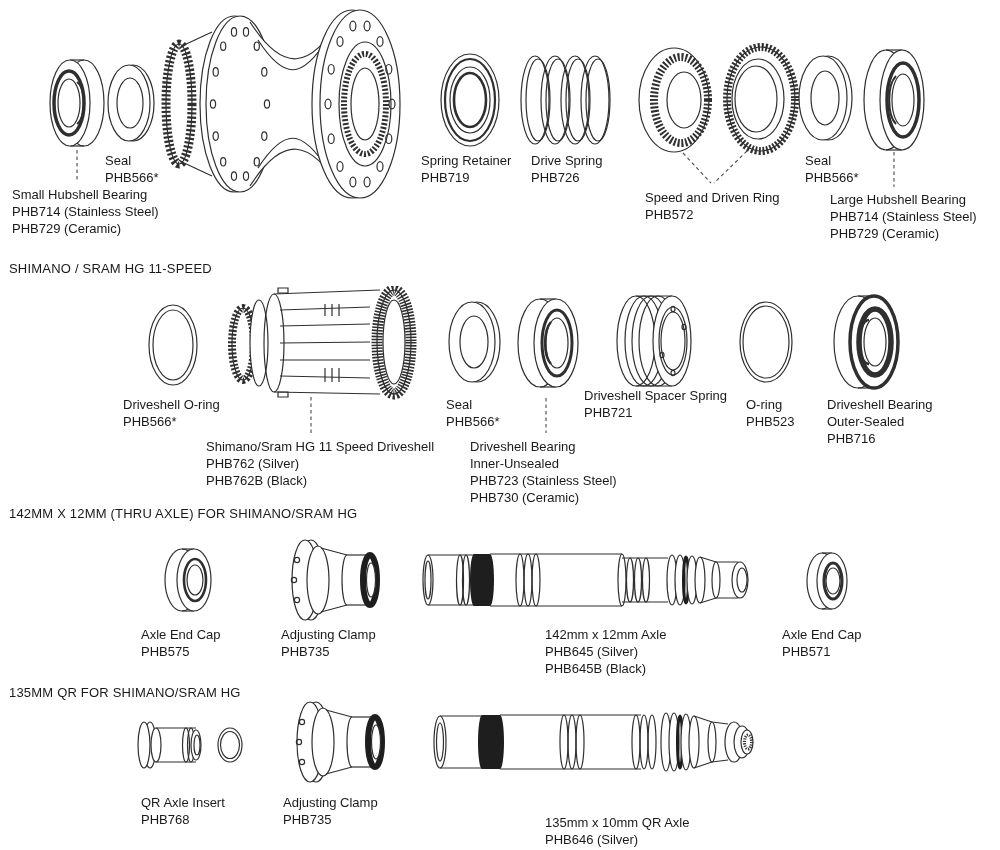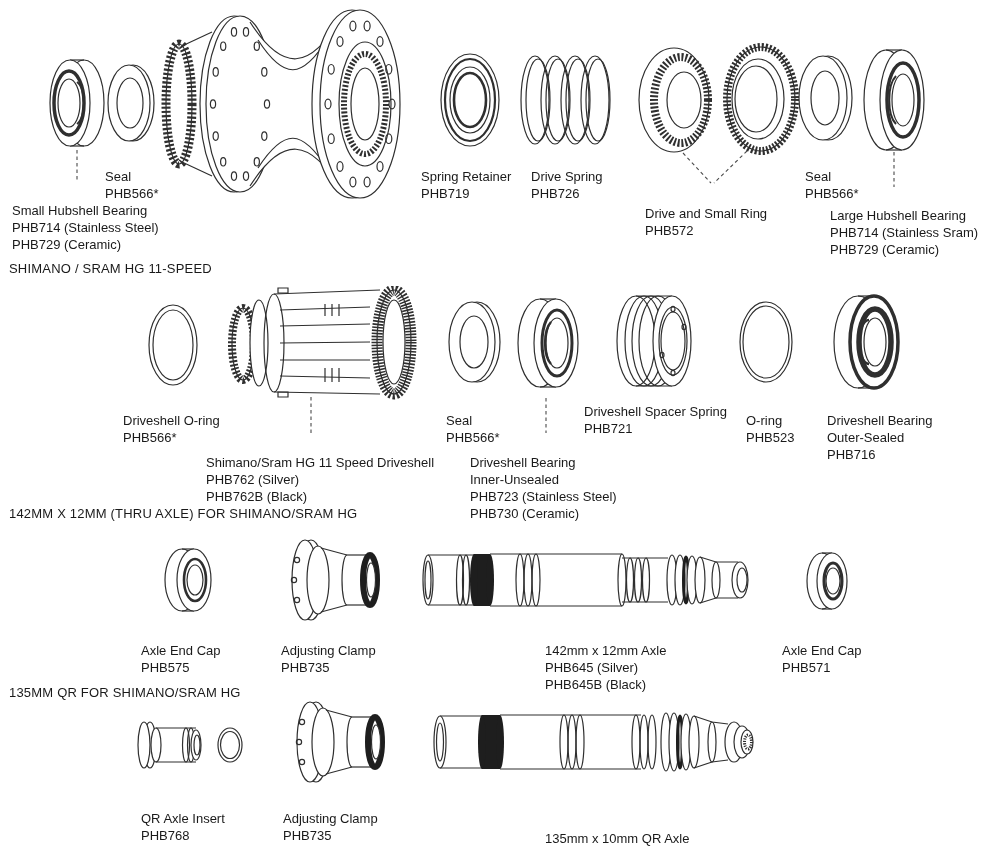--- a/index.html
+++ b/index.html
@@ -1,18 +1,18 @@
 <!DOCTYPE html>
 <html><head>
 <meta charset="utf-8">
 <style>
   html,body{margin:0;padding:0;background:#fff;}
   .page{position:relative;width:1000px;height:850px;background:#fff;overflow:hidden;
         font-family:"Liberation Sans", sans-serif;color:#1a1a1a;}
-  .part-label{position:absolute;font-size:13px;line-height:17px;white-space:pre-line;color:#1a1a1a;margin-top:16px;}
+  .part-label{position:absolute;font-size:13px;line-height:17px;white-space:pre-line;color:#1a1a1a;}
   .section-title{position:absolute;font-size:13px;color:#1a1a1a;letter-spacing:.2px;}
   .drawing{position:absolute;}
   svg *{vector-effect:non-scaling-stroke;}
   .ln{stroke:#2f2f2f;fill:none;stroke-width:1.2;}
   .lnw{stroke:#2f2f2f;fill:#fff;stroke-width:1.2;}
 </style>
 </head>
 <body>
 
 <div class="page">
@@ -349,26 +349,26 @@
 
   <div class="part-label" style="left:12px;top:186px">Small Hubshell Bearing
 PHB714 (Stainless Steel)
 PHB729 (Ceramic)</div>
   <div class="part-label" style="left:105px;top:152px">Seal
 PHB566*</div>
   <div class="part-label" style="left:421px;top:152px">Spring Retainer
 PHB719</div>
   <div class="part-label" style="left:531px;top:152px">Drive Spring
 PHB726</div>
-  <div class="part-label" style="left:645px;top:189px">Drive and Small Ring
+  <div class="part-label" style="left:645px;top:189px">Speed and Driven Ring
 PHB572</div>
   <div class="part-label" style="left:805px;top:152px">Seal
 PHB566*</div>
   <div class="part-label" style="left:830px;top:191px">Large Hubshell Bearing
-PHB714 (Stainless Sram)
+PHB714 (Stainless Steel)
 PHB729 (Ceramic)</div>
 
   <div class="part-label" style="left:123px;top:396px">Driveshell O-ring
 PHB566*</div>
   <div class="part-label" style="left:206px;top:438px">Shimano/Sram HG 11 Speed Driveshell
 PHB762 (Silver)
 PHB762B (Black)</div>
   <div class="part-label" style="left:446px;top:396px">Seal
 PHB566*</div>
   <div class="part-label" style="left:470px;top:438px">Driveshell Bearing

